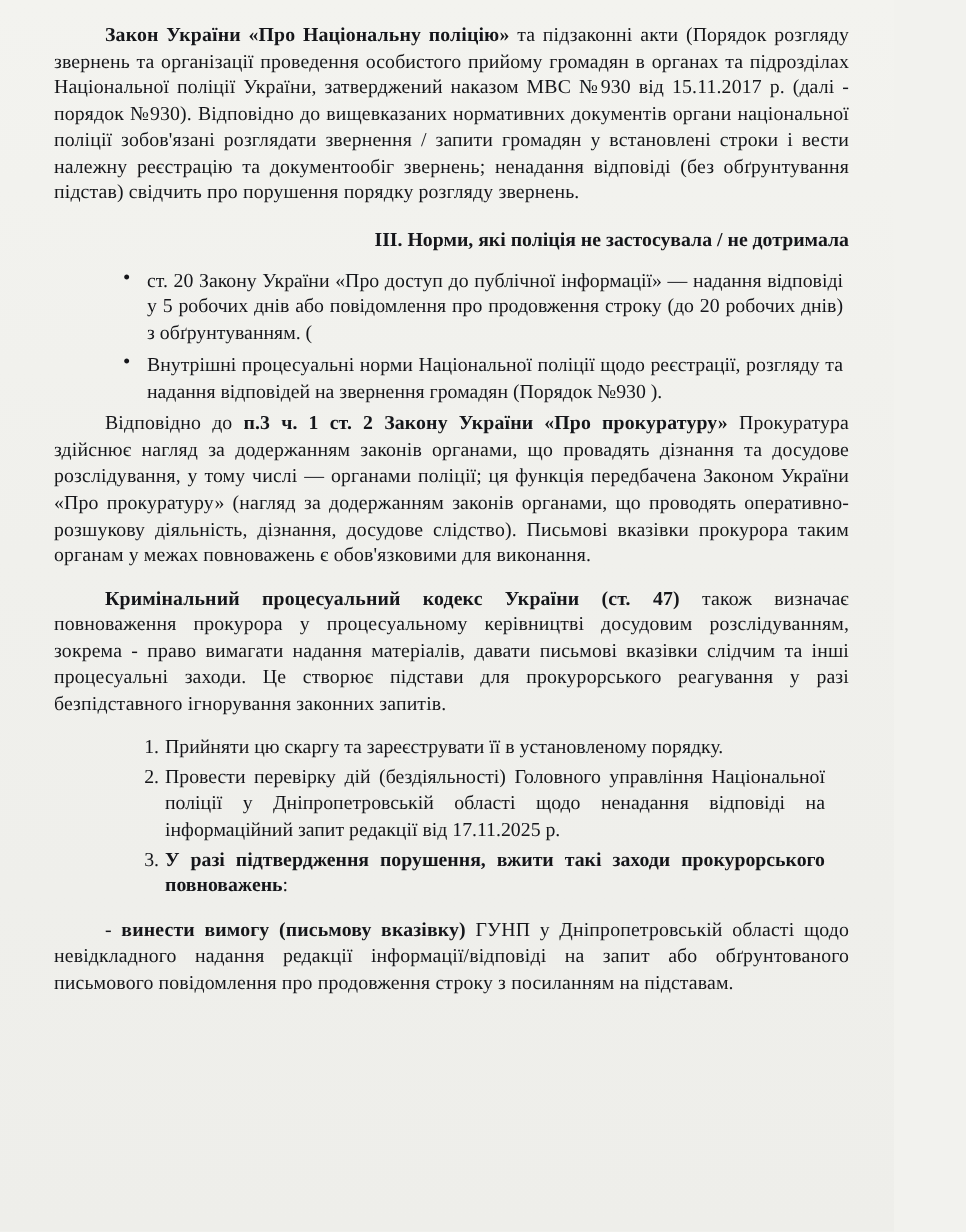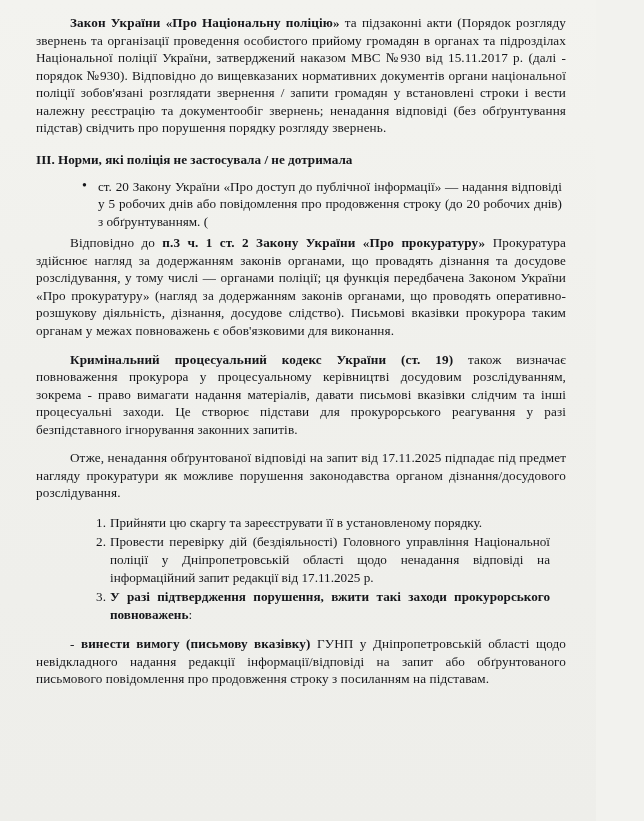--- a/index.html
+++ b/index.html
@@ -30,21 +30,21 @@
     text-indent: 34px;
     letter-spacing: 0.1px;
   }
   .gap { margin-bottom: 11px; }
   .gap-sm { margin-bottom: 7px; }
   .heading {
     font-size: 13.2px;
     font-weight: bold;
     line-height: 1.35;
     text-indent: 0;
-    text-align: left;
+    text-align: right;
     margin: 14px 0 9px 0;
   }
   b { font-weight: bold; }
   ul.bullets {
     margin: 0 0 0 0;
     padding: 0 0 0 62px;
     list-style: none;
   }
   ul.bullets li {
     position: relative;
@@ -98,28 +98,28 @@
 <body>
 
 <div class="page">
 
   <p class="gap"><b>Закон України «Про Національну поліцію»</b><span> та підзаконні акти (Порядок розгляду звернень та організації проведення особистого прийому громадян в органах та підрозділах Національної поліції України, затверджений наказом МВС №930 від 15.11.2017 р. (далі - порядок №930). Відповідно до вищевказаних нормативних документів органи національної поліції зобов'язані розглядати звернення / запити громадян у встановлені строки і вести належну реєстрацію та документообіг звернень; ненадання відповіді (без обґрунтування підстав) свідчить про порушення порядку розгляду звернень.</span></p>
 
   <div class="heading">III. Норми, які поліція не застосувала / не дотримала</div>
 
   <ul class="bullets">
     <li><span>ст. 20 Закону України «Про доступ до публічної інформації» — надання відповіді у 5 робочих днів або повідомлення про продовження строку (до 20 робочих днів) з обґрунтуванням. (</span></li>
+    <li><span>Внутрішні процесуальні норми Національної поліції щодо реєстрації, розгляду та надання відповідей на звернення громадян (Порядок №930 ).</span></li>
   </ul>
 
 
   <p class="gap"><span>Відповідно до </span><b>п.3 ч. 1 ст. 2 Закону України «Про прокуратуру»</b><span> Прокуратура здійснює нагляд за додержанням законів органами, що провадять дізнання та досудове розслідування, у тому числі — органами поліції; ця функція передбачена Законом України «Про прокуратуру» (нагляд за додержанням законів органами, що проводять оперативно-розшукову діяльність, дізнання, досудове слідство). Письмові вказівки прокурора таким органам у межах повноважень є обов'язковими для виконання.</span></p>
 
-  <p class="gap"><b>Кримінальний процесуальний кодекс України (ст. 19)</b><span> також визначає повноваження прокурора у процесуальному керівництві досудовим розслідуванням, зокрема - право вимагати надання матеріалів, давати письмові вказівки слідчим та інші процесуальні заходи. Це створює підстави для прокурорського реагування у разі безпідставного ігнорування законних запитів.</span></p>
+  <p class="gap"><b>Кримінальний процесуальний кодекс України (ст. 47)</b><span> також визначає повноваження прокурора у процесуальному керівництві досудовим розслідуванням, зокрема - право вимагати надання матеріалів, давати письмові вказівки слідчим та інші процесуальні заходи. Це створює підстави для прокурорського реагування у разі безпідставного ігнорування законних запитів.</span></p>
 
-  <p class="gap">Отже, ненадання обґрунтованої відповіді на запит від 17.11.2025 підпадає під предмет нагляду прокуратури як можливе порушення законодавства органом дізнання/досудового розслідування.</p>
 
 
   <ol class="numbered">
     <li><span>Прийняти цю скаргу та зареєструвати її в установленому порядку.</span></li>
     <li><span>Провести перевірку дій (бездіяльності) Головного управління Національної поліції у Дніпропетровській області щодо ненадання відповіді на інформаційний запит редакції від 17.11.2025 р.</span></li>
     <li><b>У разі підтвердження порушення, вжити такі заходи прокурорського повноважень</b><span>:</span></li>
   </ol>
 
   <p class="dash-para"><span>- </span><b>винести вимогу (письмову вказівку)</b><span> ГУНП у Дніпропетровській області щодо невідкладного надання редакції інформації/відповіді на запит або обґрунтованого письмового повідомлення про продовження строку з посиланням на підставам.</span></p>
 

